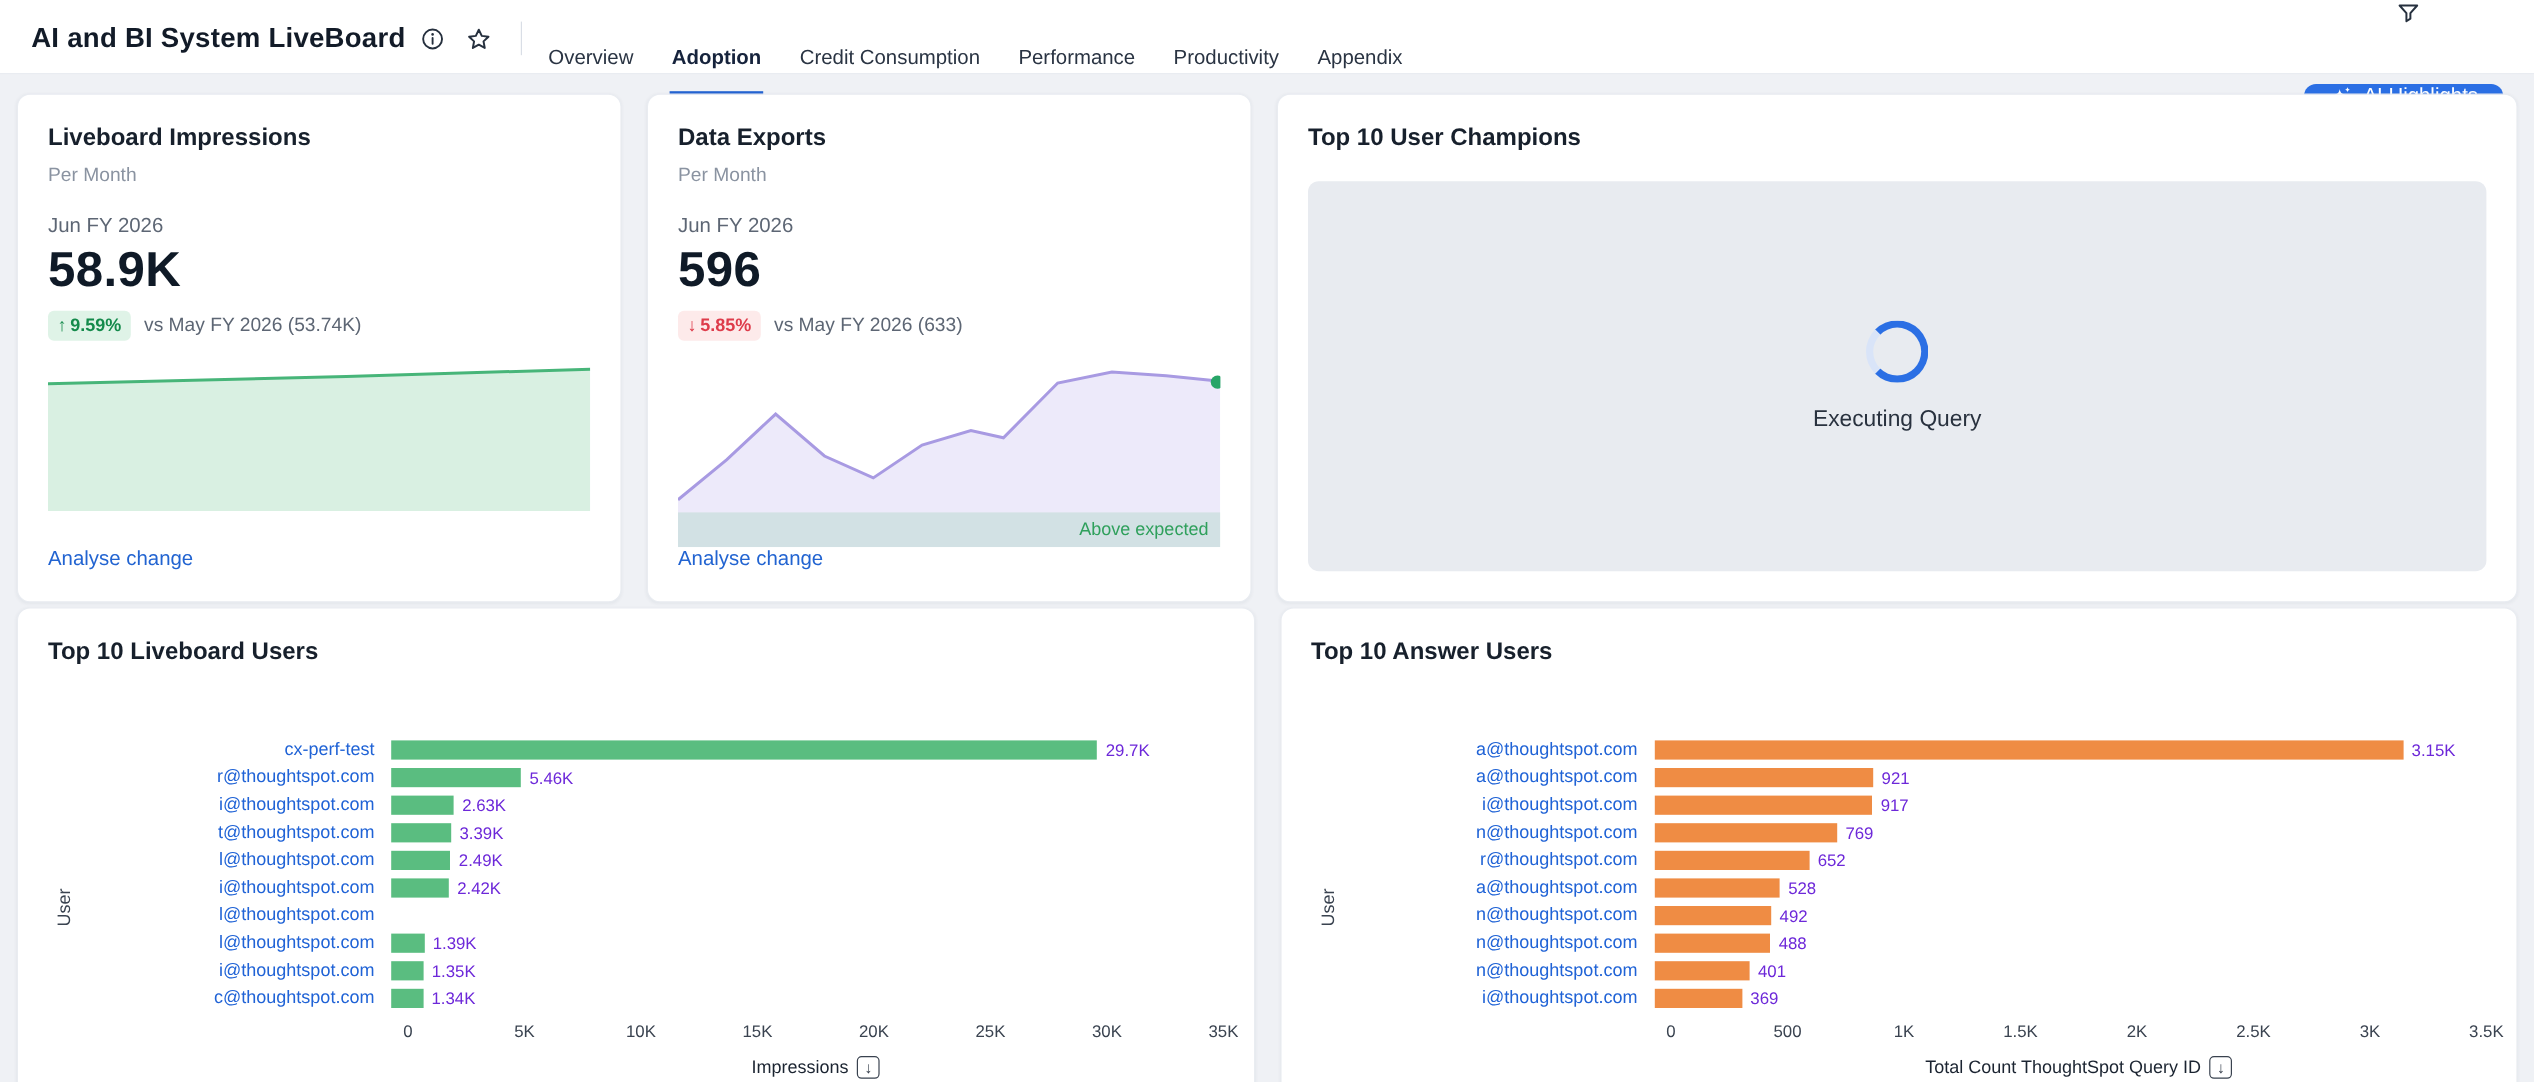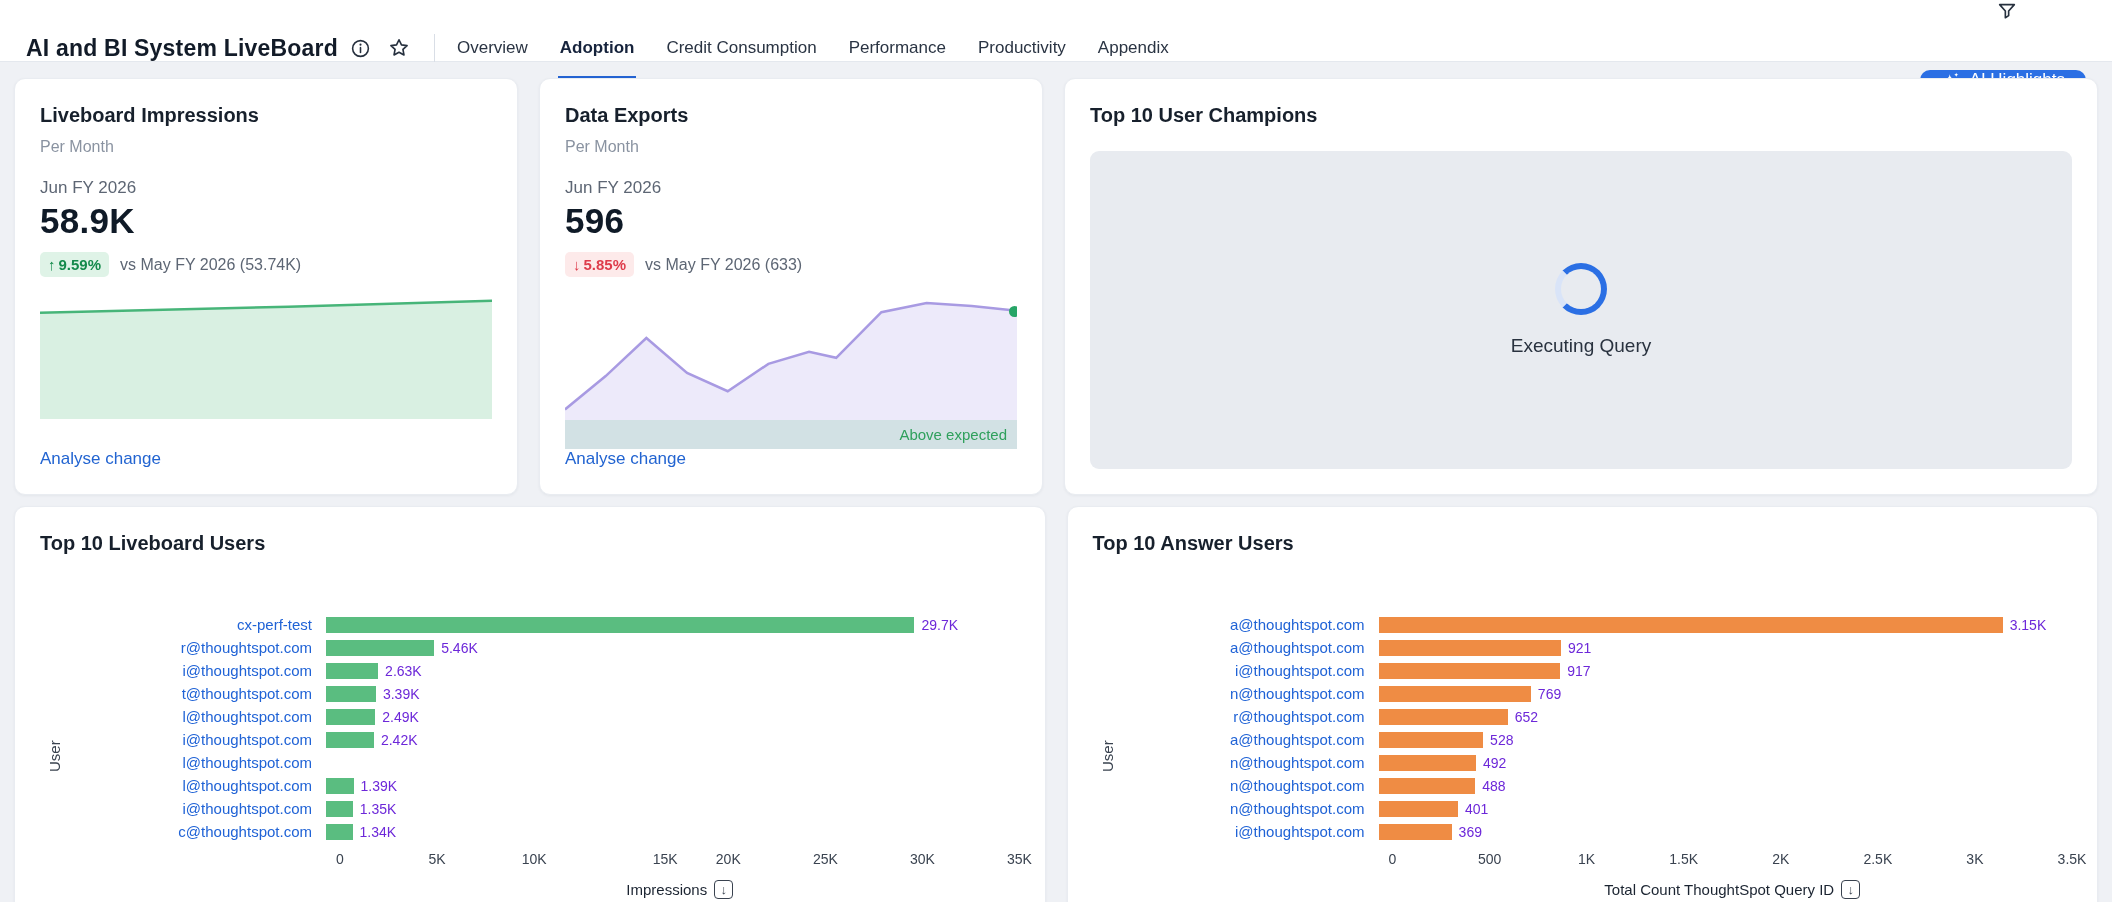--- a/index.html
+++ b/index.html
@@ -8,21 +8,21 @@
     font-family: "Liberation Sans", sans-serif;
     background:#eff1f5;
     color:#1e2735;
   }
   
   header {
     height:62px; background:#fff; border-bottom:1px solid #e4e8ee;
     display:flex; align-items:center; justify-content:space-between;
     padding:0 26px;
   }
-  .h-left { display:flex; align-items:center; height:100%;margin-top:35px; }
+  .h-left { display:flex; height:100%;margin-top:35px; }
   .h-right { display:flex; align-items:center; gap:24px; height:100%;flex-direction:column; }
   h1 { font-size:23px; font-weight:700; color:#121b28; letter-spacing:.2px; }
   .hicon { display:inline-flex; align-items:center; justify-content:center;
            width:30px; height:30px; margin-left:8px; cursor:pointer; color:#26303e; }
   .hicon svg { display:block; }
   .vdiv { width:1px; height:28px; background:#d9dee6; margin:0 20px; }
   nav.tabs { display:flex; align-items:stretch; height:100%; gap:28px; }
   .tab {
     background:none; border:none; font-family:inherit;
     font-size:17px; color:#2a3443; cursor:pointer;
@@ -44,21 +44,21 @@
   .card {
     background:#fff; border:1px solid #e9ecf1; border-radius:11px;
     box-shadow:0 1px 3px rgba(25,39,60,.05);
     padding:25px; display:flex; flex-direction:column; min-width:0;
   }
   .card h2 { font-size:20px; font-weight:700; color:#17202c; }
 
   
   .sub { font-size:16px; color:#8a93a1; margin-top:11px; }
   .period { font-size:17px; color:#5d6674; margin-top:22px; }
-  .big { font-size:35px; font-weight:700; color:#0f1a27; margin-top:3px; letter-spacing:.3px; }
+  .big { font-size:41px; font-weight:700; color:#0f1a27; margin-top:3px; letter-spacing:.3px; }
   .delta-row { display:flex; align-items:center; gap:11px; margin-top:11px; }
   .badge { display:inline-flex; align-items:center; gap:3px; font-size:15px; font-weight:600;
            padding:4px 8px; border-radius:5px; }
   .badge.up   { background:#dff3e7; color:#148a4b; }
   .badge.down { background:#fdeaea; color:#de3c4b; }
   .cmp { font-size:16px; color:#5d6674; }
   .spark { position:relative; margin-top:20px; flex:0 0 auto; overflow:hidden; }
   .spark svg { position:absolute; inset:0; width:100%; height:100%; }
   .spark-imp { height:122px; }
   .spark-exp { height:152px;text-decoration:underline; }
@@ -294,21 +294,21 @@
                 <div class="btrack">
                   <div class="bbar" style="width: 3.82857%; background: rgb(90, 189, 128);"></div>
                   <span class="bval">1.34K</span>
                 </div>
               </div>
             </div>
             <div class="xaxis">
               <span style="left: 0%;">0</span>
               <span style="left: 14.2857%;">5K</span>
               <span style="left: 28.5714%;">10K</span>
-              <span style="left: 42.8571%; margin-left: 34px;">15K</span>
+              <span style="left: 42.8571%;">15K</span>
               <span style="left: 57.1429%;">20K</span>
               <span style="left: 71.4286%;">25K</span>
               <span style="left: 85.7143%;">30K</span>
               <span style="left: 100%;">35K</span>
             </div>
             <div class="xtitle">
               <span>Impressions</span>
               <span class="sort-icon">↓</span>
             </div>
           </div>

